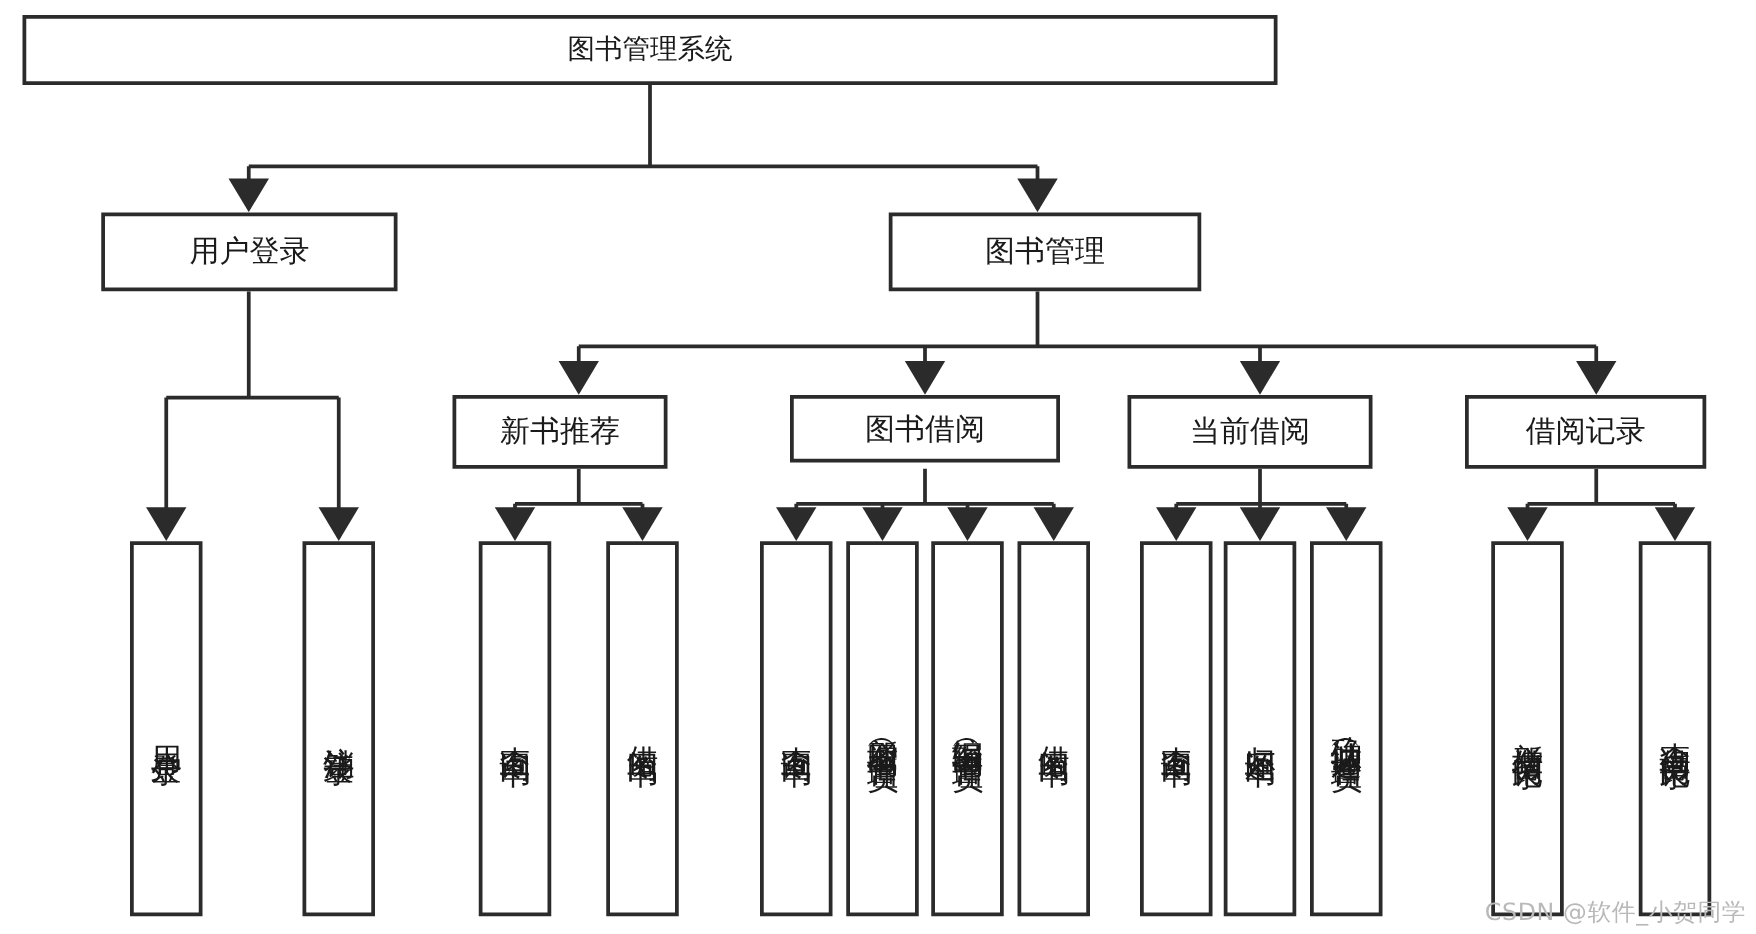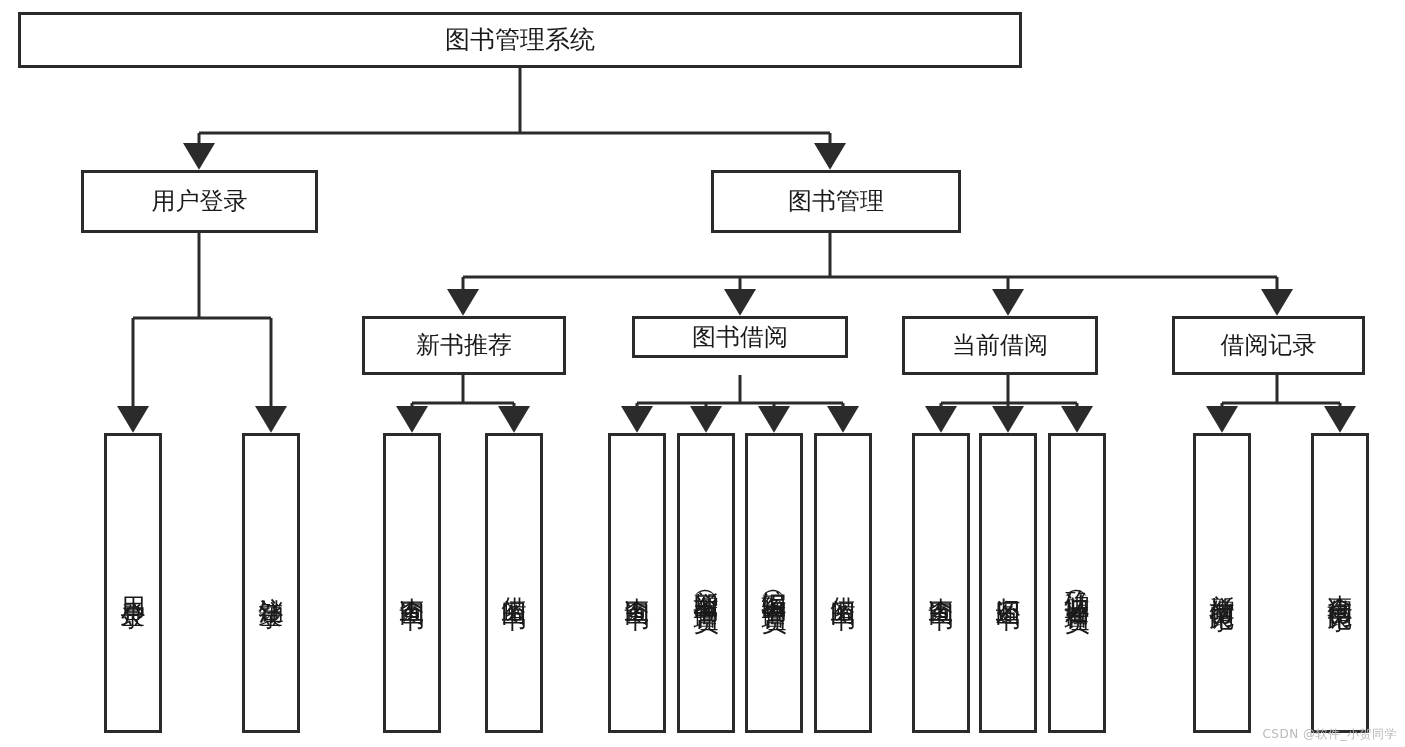--- a/index.html
+++ b/index.html
@@ -40,38 +40,38 @@
   .node.lvl2   { border-width: 3px; }
   .node.lvl3   { border-width: 3px; }
   .node.leaf   { border-width: 3px; }
 
   .node-label {
     color: #1a1a1a;
     line-height: 1.18;
     text-align: center;
     white-space: pre;
   }
-  .root .node-label  { font-size: 25px; }
+  .root .node-label  { font-size: 22px; }
   .lvl2 .node-label  { font-size: 24px; }
   .lvl3 .node-label  { font-size: 24px; }
 
   
   .leaf .node-label {
     font-size: 25px;
     writing-mode: vertical-rl;
     text-orientation: upright;
     letter-spacing: 3px;
     line-height: 1;
   }
 
   #watermark {
     position: absolute;
     right: 8px;
     bottom: 4px;
-    font-size: 12px;
+    font-size: 19px;
     color: #b9b9b9;
     letter-spacing: 0.5px;
     z-index: 3;
     white-space: nowrap;
   }
 </style>
 </head>
 <body>
 
 <div id="diagram-root">
@@ -130,24 +130,24 @@
     <span class="node-label">图书管理系统</span>
   </div>
 
   <div class="node lvl2" style="left:81px; top:170px; width:237px; height:63px;">
     <span class="node-label">用户登录</span>
   </div>
   <div class="node lvl2" style="left:711px; top:170px; width:250px; height:63px;">
     <span class="node-label">图书管理</span>
   </div>
 
-  <div class="node lvl3" style="left:362px; top:316px; width:204px; height:59px;">
+  <div class="node lvl3" style="left:362px; top:316px; width:172px; height:59px;">
     <span class="node-label">新书推荐</span>
   </div>
-  <div class="node lvl3" style="left:632px; top:316px; width:216px; height:42px;">
+  <div class="node lvl3" style="left:632px; top:316px; width:216px; height:54px;">
     <span class="node-label">图书借阅</span>
   </div>
   <div class="node lvl3" style="left:902px; top:316px; width:196px; height:59px;">
     <span class="node-label">当前借阅</span>
   </div>
   <div class="node lvl3" style="left:1172px; top:316px; width:193px; height:59px;">
     <span class="node-label">借阅记录</span>
   </div>
 
   <div class="node leaf" style="left:104px; top:433px; width:58px; height:300px;">

